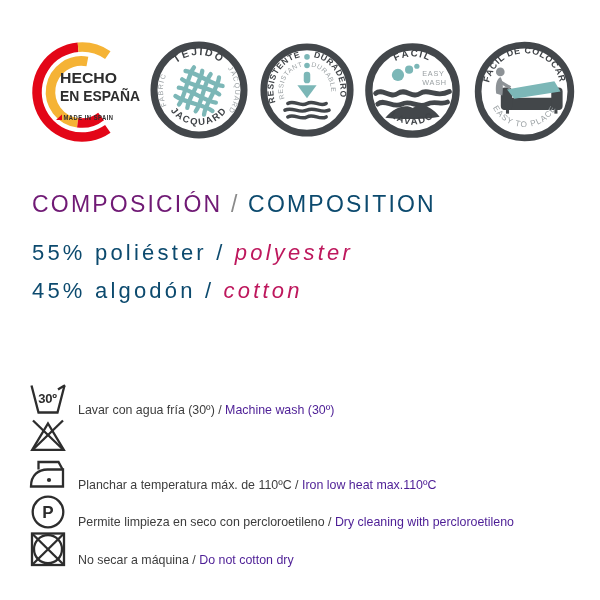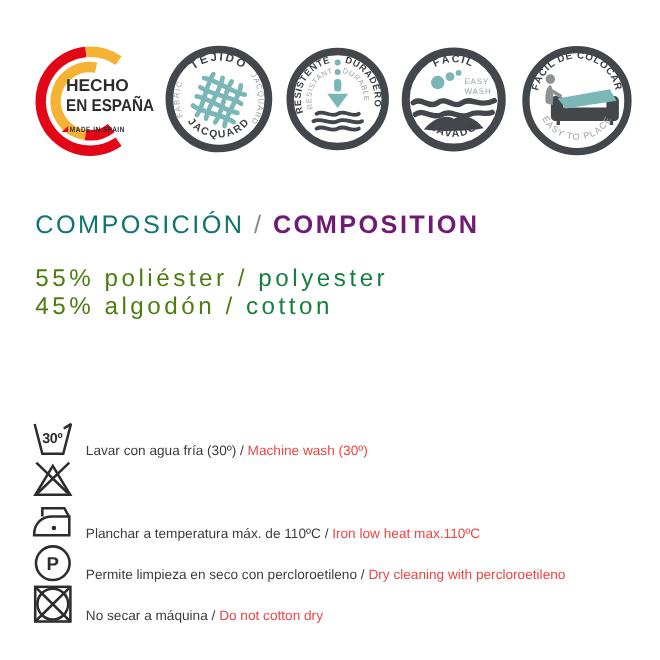--- a/index.html
+++ b/index.html
@@ -2,35 +2,35 @@
 <html><head>
 <meta charset="utf-8">
 <style>
   html,body{margin:0;padding:0;background:#fff;}
   .canvas{position:relative;width:600px;height:600px;background:#ffffff;overflow:hidden;
           font-family:"Liberation Sans",sans-serif;}
   .abs{position:absolute;}
 
   
   .heading{left:32px;top:191px;font-size:23px;font-weight:300;letter-spacing:2.2px;white-space:nowrap;}
-  .heading .es{color:#0f766e;}
+  .heading .es{color:#701a75;}
   .heading .sep{color:#8a8a8a;}
-  .heading .en{color:#701a75;font-weight:bold;}
+  .heading .en{color:#0c4a6e;}
   .comp-line{left:32px;font-size:22px;letter-spacing:3.2px;white-space:nowrap;}
-  .comp-line .es{color:#4d7c0f;text-align:right;}
-  .comp-line .en{color:#15803d;}
+  .comp-line .es{color:#0c4a6e;text-align:right;}
+  .comp-line .en{color:#be185d;font-style:italic;}
   .comp-1{top:240px;}
-  .comp-2{top:265px;}
+  .comp-2{top:278px;}
 
   
   .care{left:28px;top:379px;}
   .care-row{display:flex;align-items:flex-end;height:37.6px;}
   .care-icon{width:40px;height:36px;flex:none;}
   .care-text{margin-left:10px;margin-top:14px;font-size:12.4px;letter-spacing:0;color:#3d3d3d;white-space:nowrap;}
-  .care-text .en{color:#ef4444;}
+  .care-text .en{color:#4c1d95;}
 
   
   text{font-family:"Liberation Sans",sans-serif;}
   .arc-dark{fill:#3f4347;font-weight:700;}
   .arc-gray{fill:#9aa0a3;font-weight:400;}
   .logo-title{fill:#2d2d2d;font-weight:700;}
   .logo-sub{fill:#2d2d2d;font-weight:700;}
   .icon-stroke{stroke:#2d2d2d;stroke-width:2.3;fill:none;}
   .icon-text{fill:#2d2d2d;font-weight:700;}
 </style>

